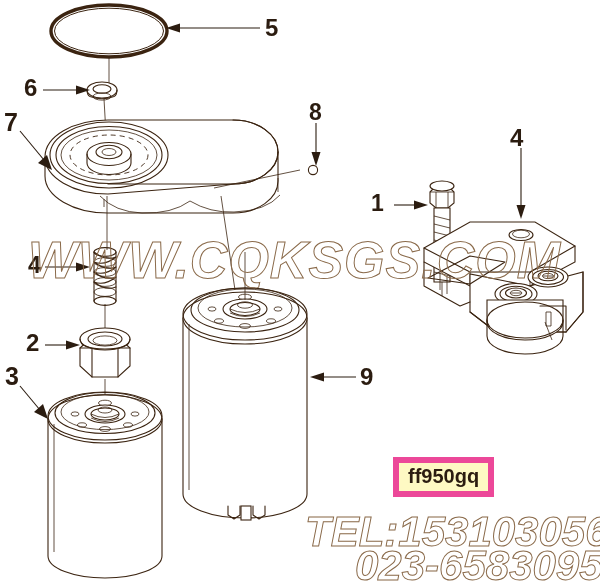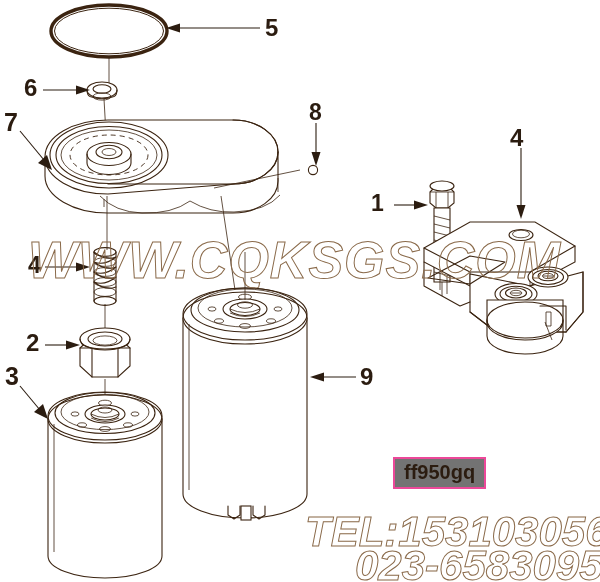--- a/index.html
+++ b/index.html
@@ -2,21 +2,21 @@
 <html><head>
 <meta charset="utf-8">
 <style>
   html,body{margin:0;padding:0;background:#ffffff;}
   body{width:600px;height:582px;overflow:hidden;
        font-family:"Liberation Sans", sans-serif;}
   #stage{position:relative;width:600px;height:582px;background:#ffffff;}
   #art{position:absolute;left:0;top:0;width:600px;height:582px;}
   .callout{position:absolute;font-family:"Liberation Sans", sans-serif;
            font-weight:bold;color:#2b1c10;line-height:1;}
-  .lbl-box{position:absolute;border:2px solid #ec4899;background:#737373;
+  .lbl-box{position:absolute;border:6px solid #ec4899;background:#fef9c3;
            padding:2px 9px 3px 9px;font-size:20px;font-weight:bold;
            color:#2b1c10;letter-spacing:0px;font-family:"Liberation Sans", sans-serif;}
   .wm{position:absolute;color:transparent;font-style:italic;font-weight:bold;
       -webkit-text-stroke:1px #8a6a4a;white-space:nowrap;pointer-events:none;
       font-family:"Liberation Sans", sans-serif;}
 </style>
 </head>
 <body>
 
 <div id="stage">

